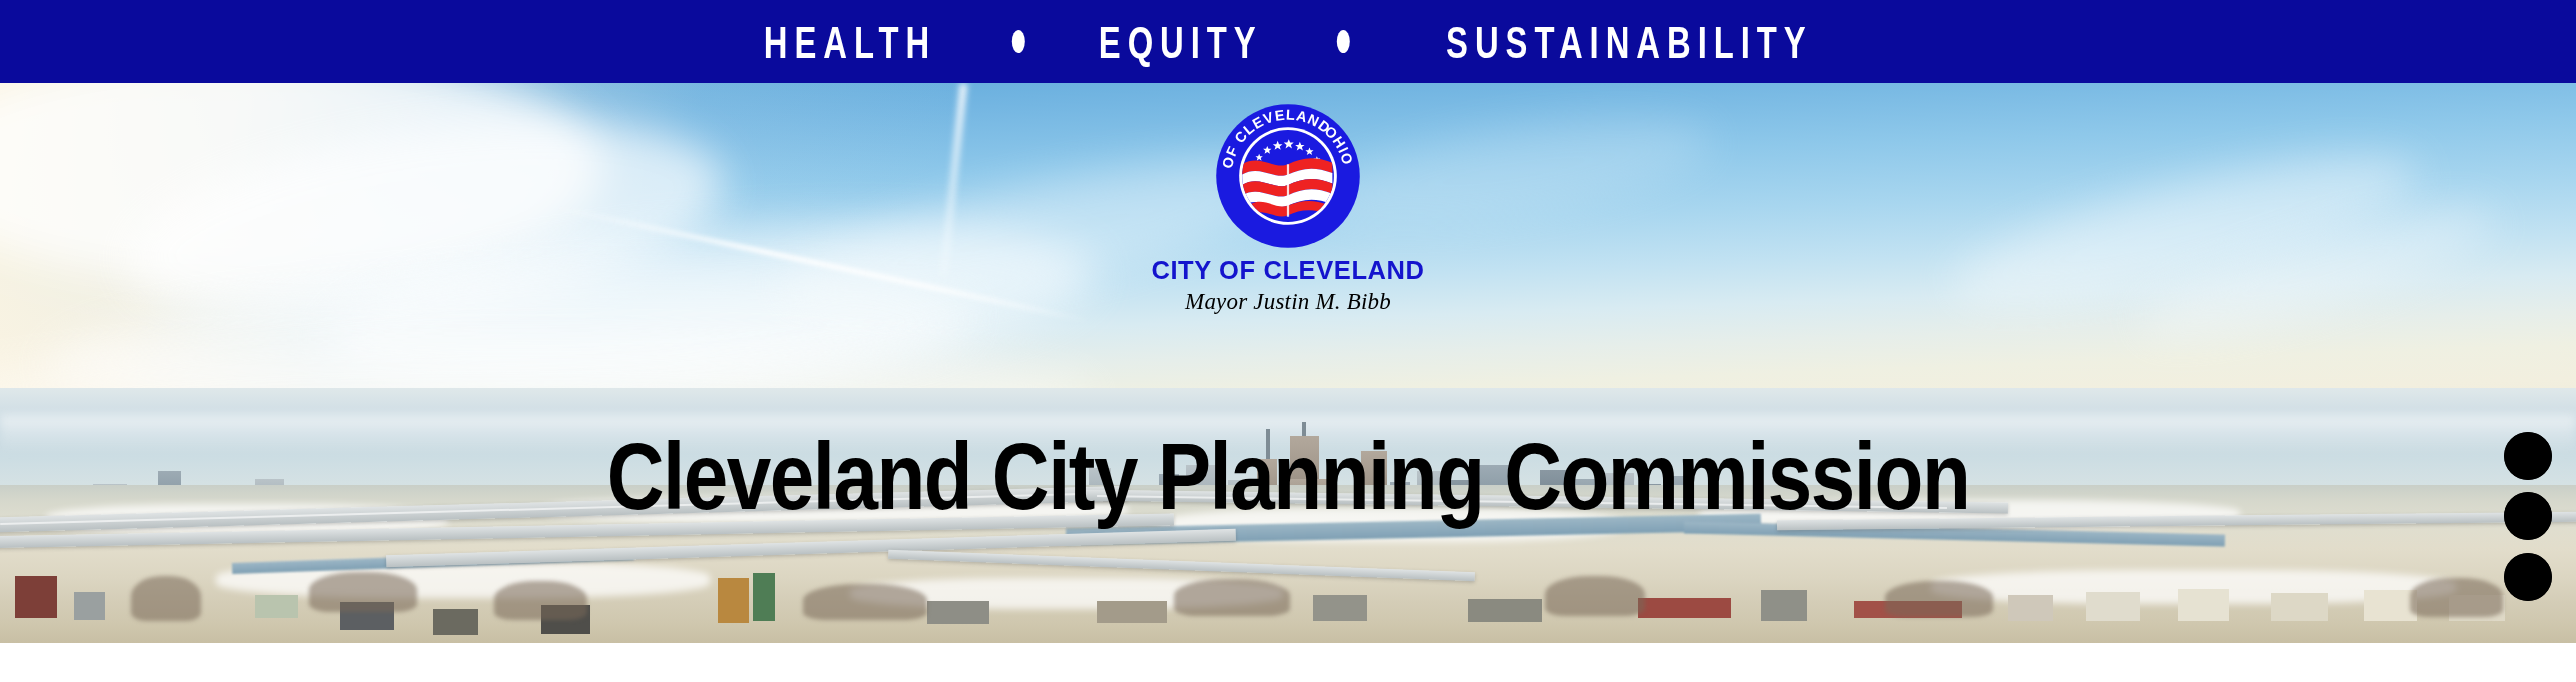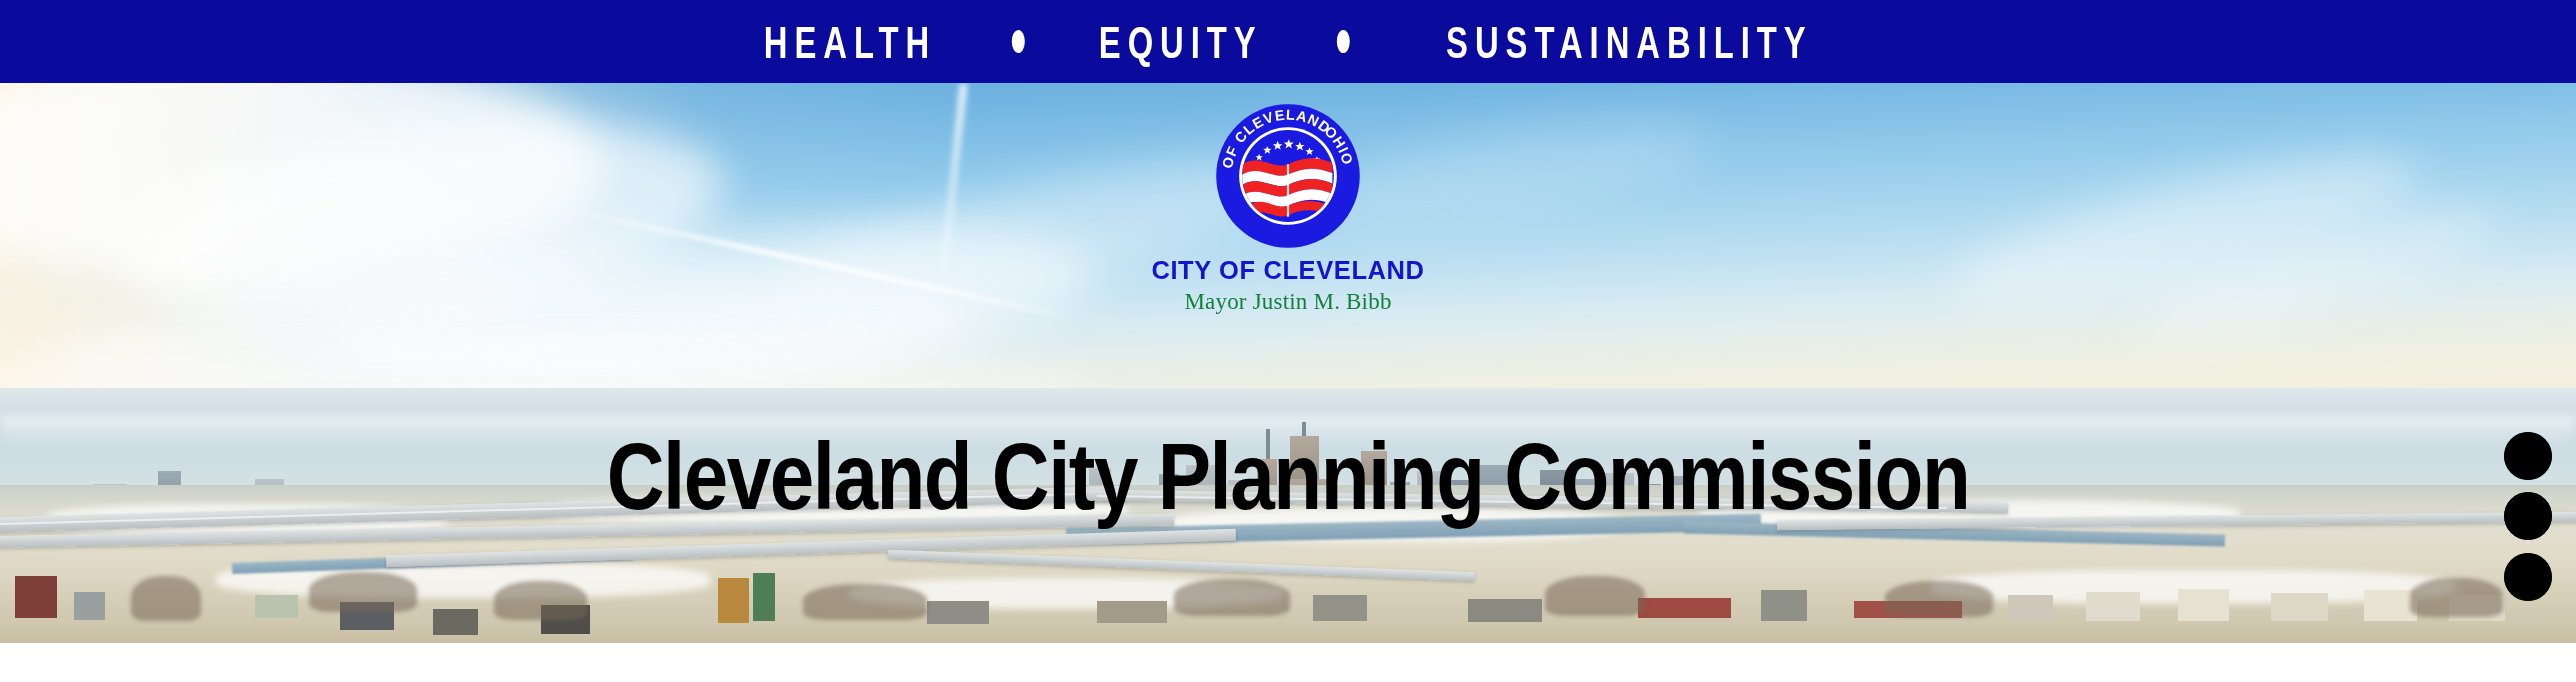--- a/index.html
+++ b/index.html
@@ -187,27 +187,28 @@
     color:#1414cd;
     font-family:"Liberation Sans", sans-serif;
     font-weight:700;
     font-size:25.5px;
     letter-spacing:0.6px;
     line-height:1;
     text-align:center;
   }
   .mayor-name {
     margin-top:7px;
-    color:#15803d;
+    color:#000000;
     font-family:"Liberation Serif", serif;
     font-weight:400;
     font-size:23px;
     letter-spacing:0.2px;
     line-height:1;
     text-align:left;
+    font-style:italic;
   }
 
   
   .page-title {
     position:absolute; left:0; top:430px;
     width:2576px;
     z-index:32;
     text-align:center;
     color:#000000;
     font-family:"Liberation Sans", sans-serif;

